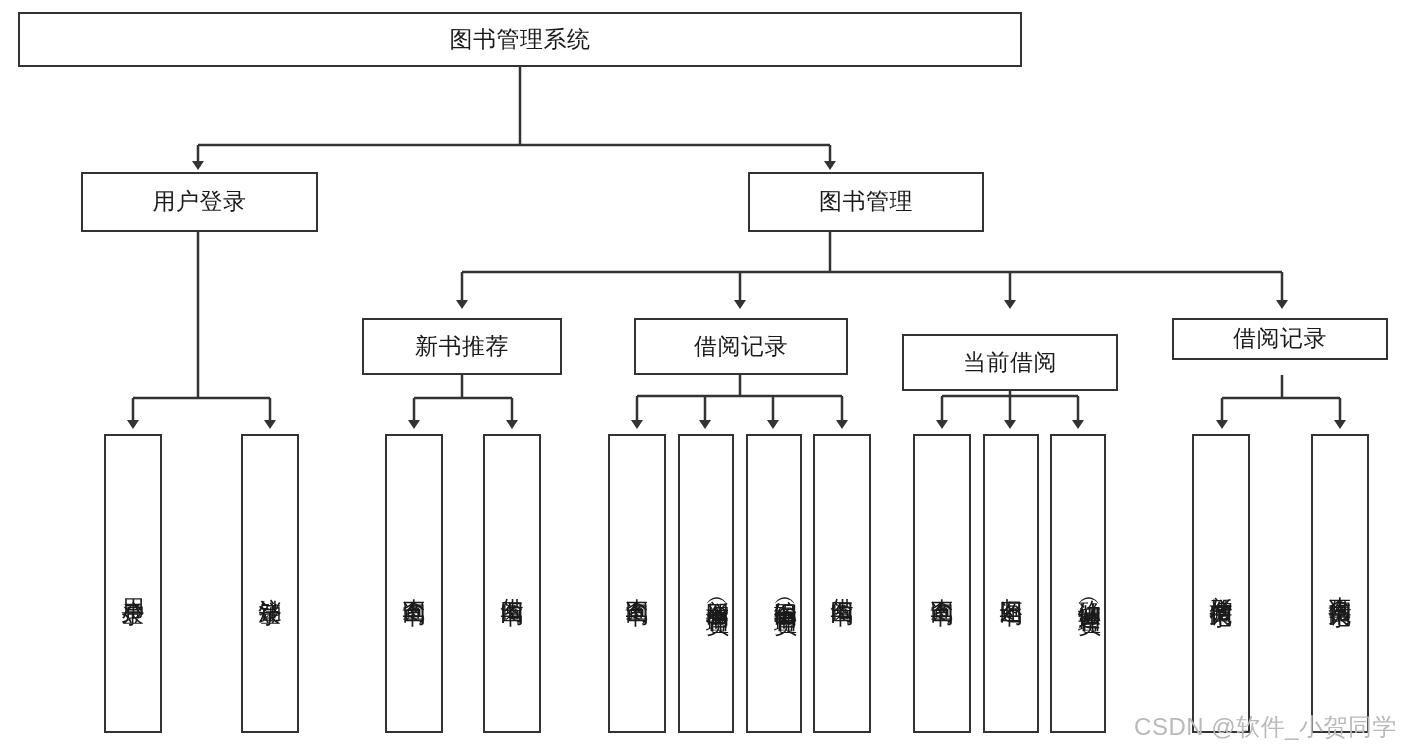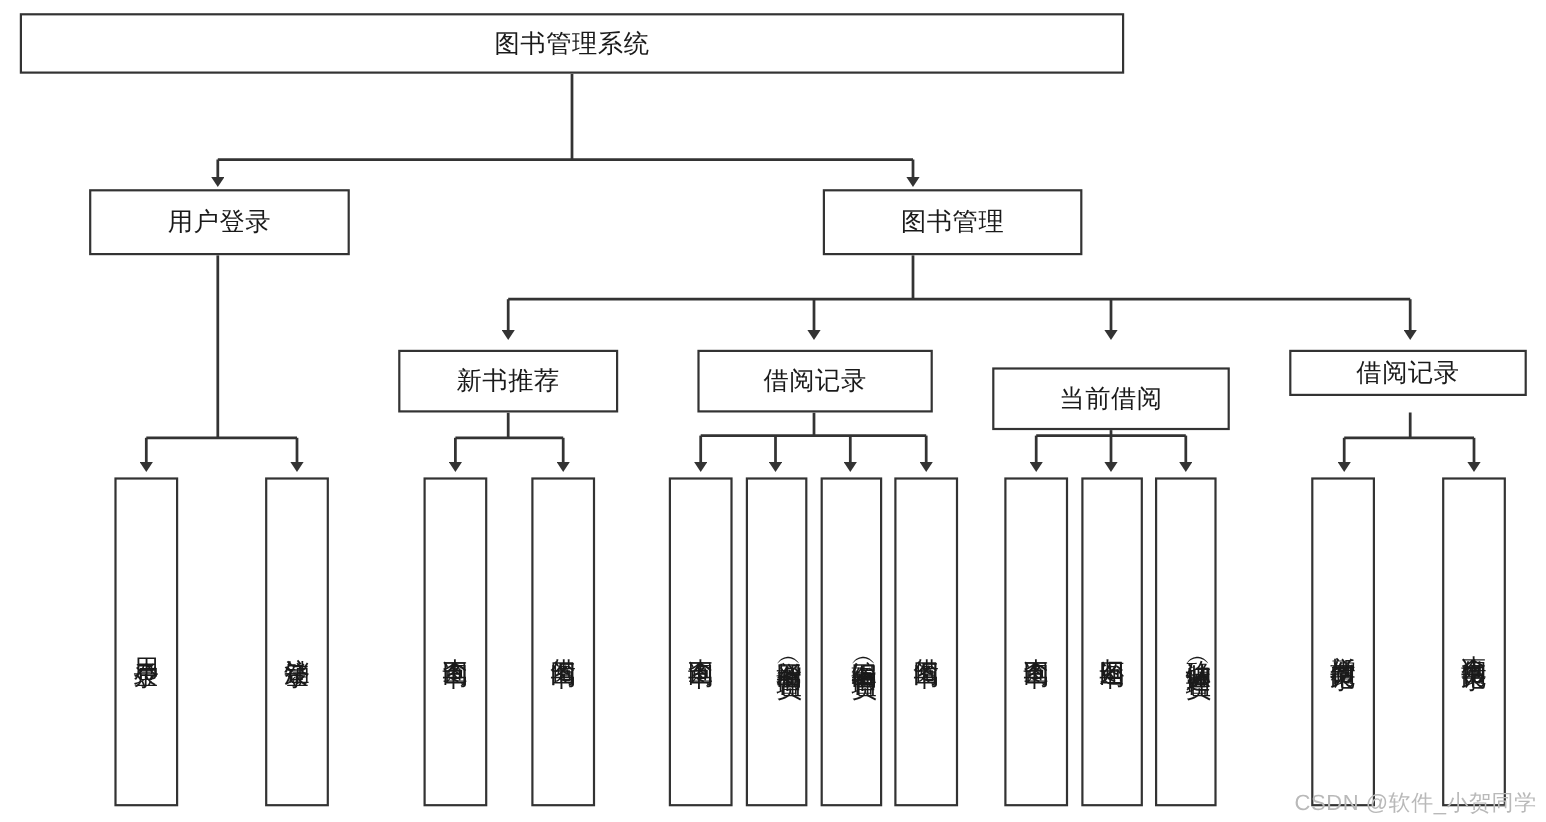--- a/index.html
+++ b/index.html
@@ -55,21 +55,21 @@
     align-items: center;
     padding-top: 0;
   }
   .vtext {
     display: block;
   }
   #watermark {
     position: absolute;
     right: 8px;
     bottom: 4px;
-    font-size: 20px;
+    font-size: 24px;
     color: #b9b9b9;
     letter-spacing: 0.5px;
     white-space: nowrap;
   }
 </style>
 </head>
 <body>
 
 <div id="canvas">
 

